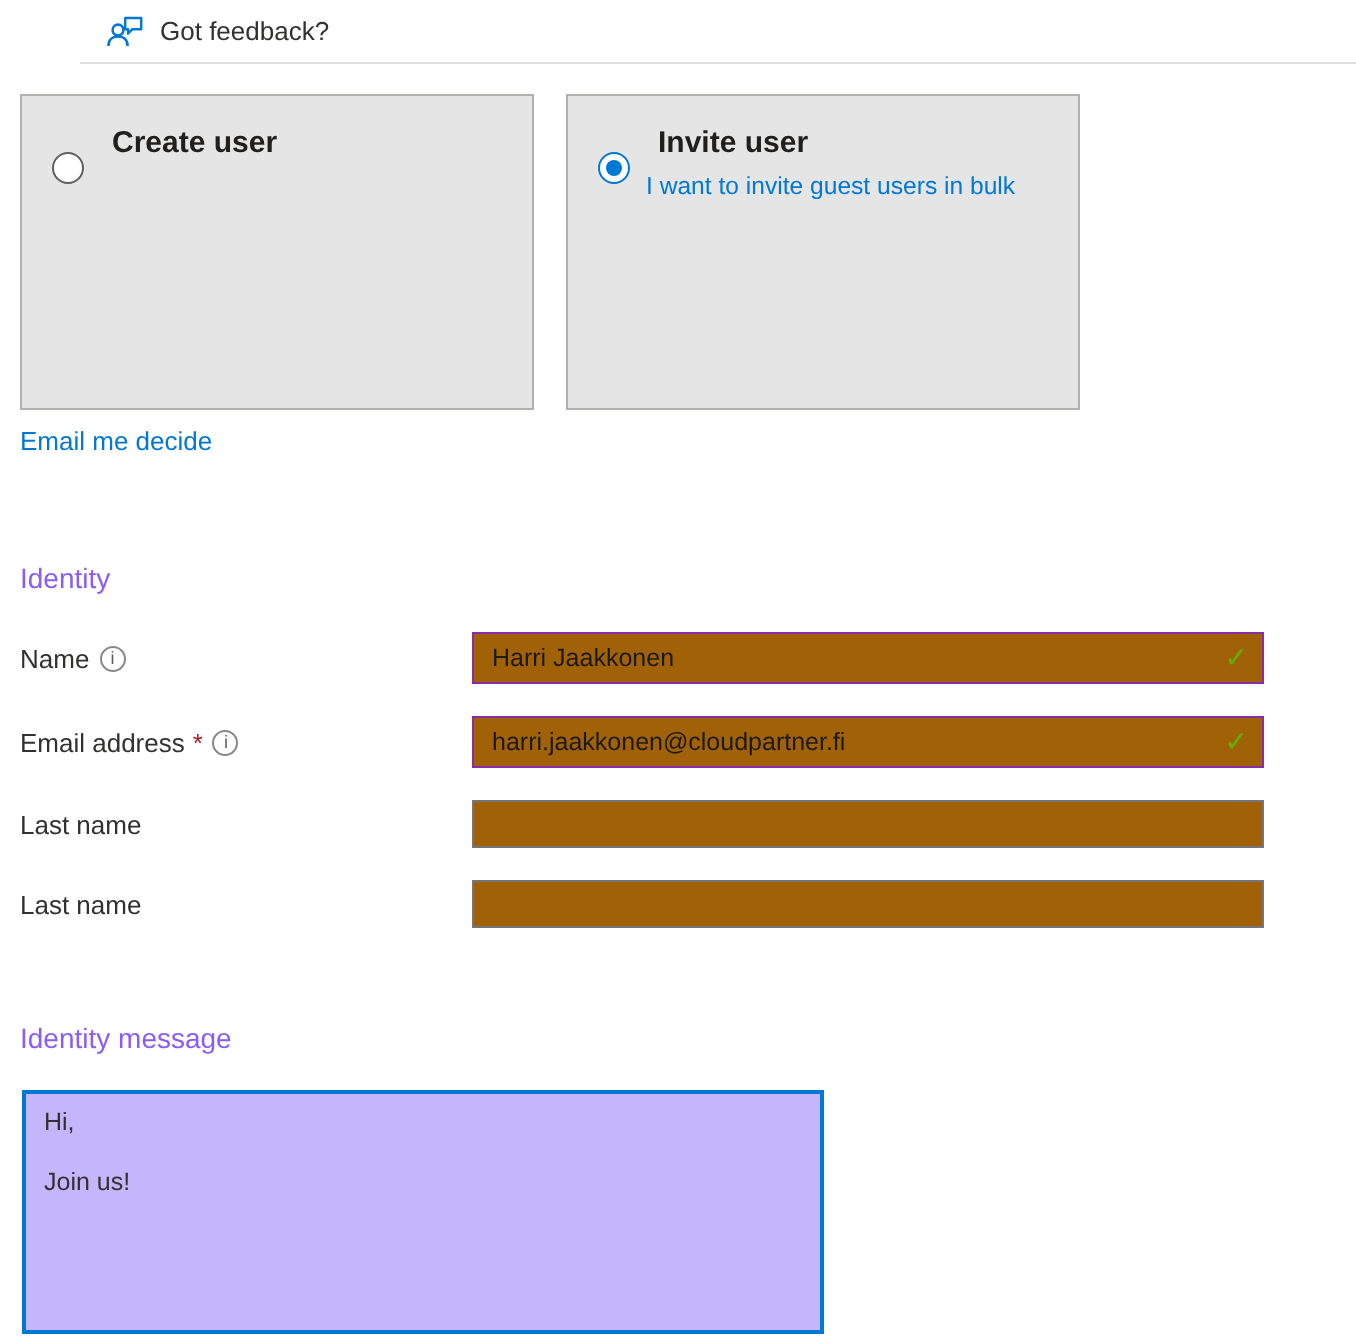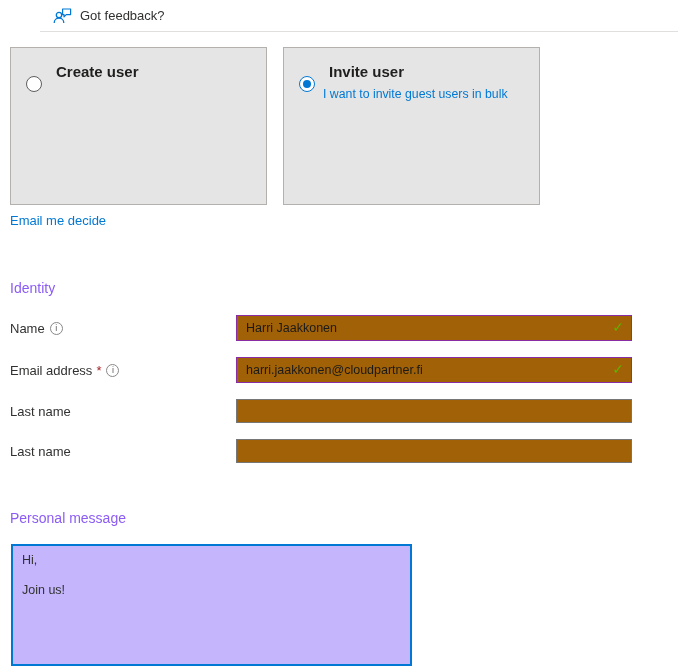--- a/index.html
+++ b/index.html
@@ -134,20 +134,20 @@
       <span>Last name</span>
     </div>
     <div class="fieldwrap">
       <input class="tf plain" type="text" value="" style="">
     </div>
   </div>
 
 </div>
 
 
-<div class="section-heading heading-message">Personal message</div>
+<div class="section-heading heading-message">Identity message</div>
 
 <textarea class="pm-box" style="">Hi,
 
 Join us!</textarea>
 
 
 
 
 </body></html>

